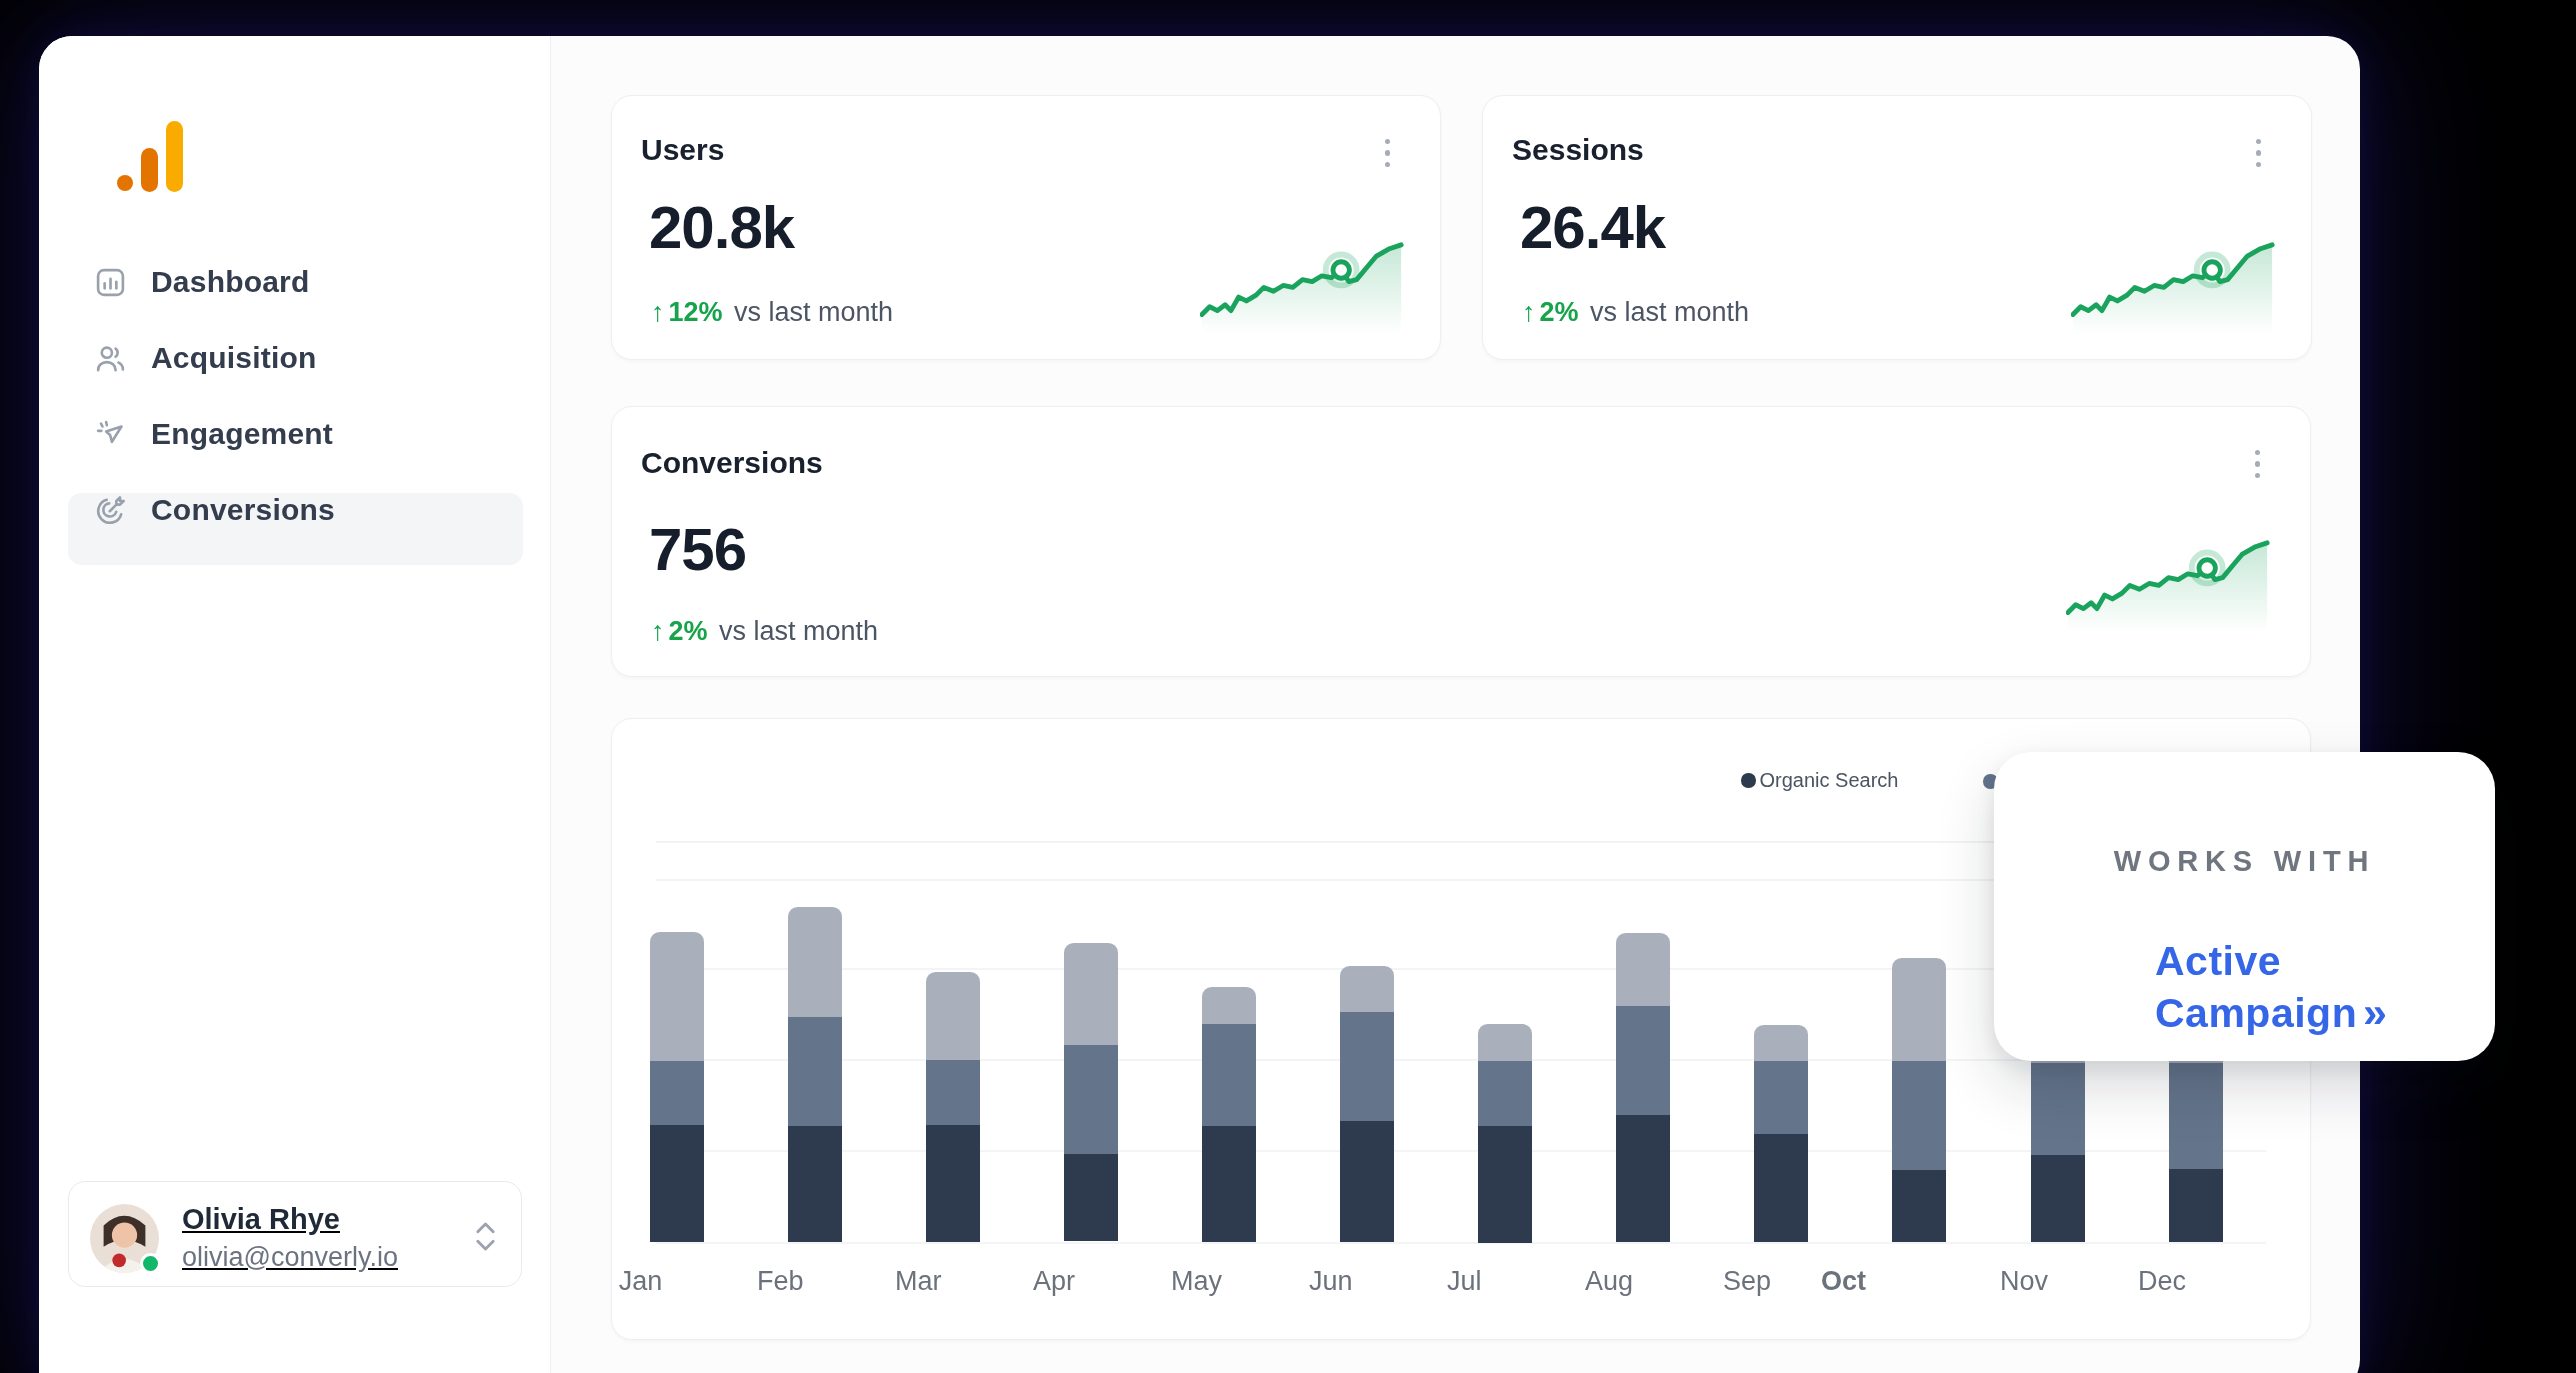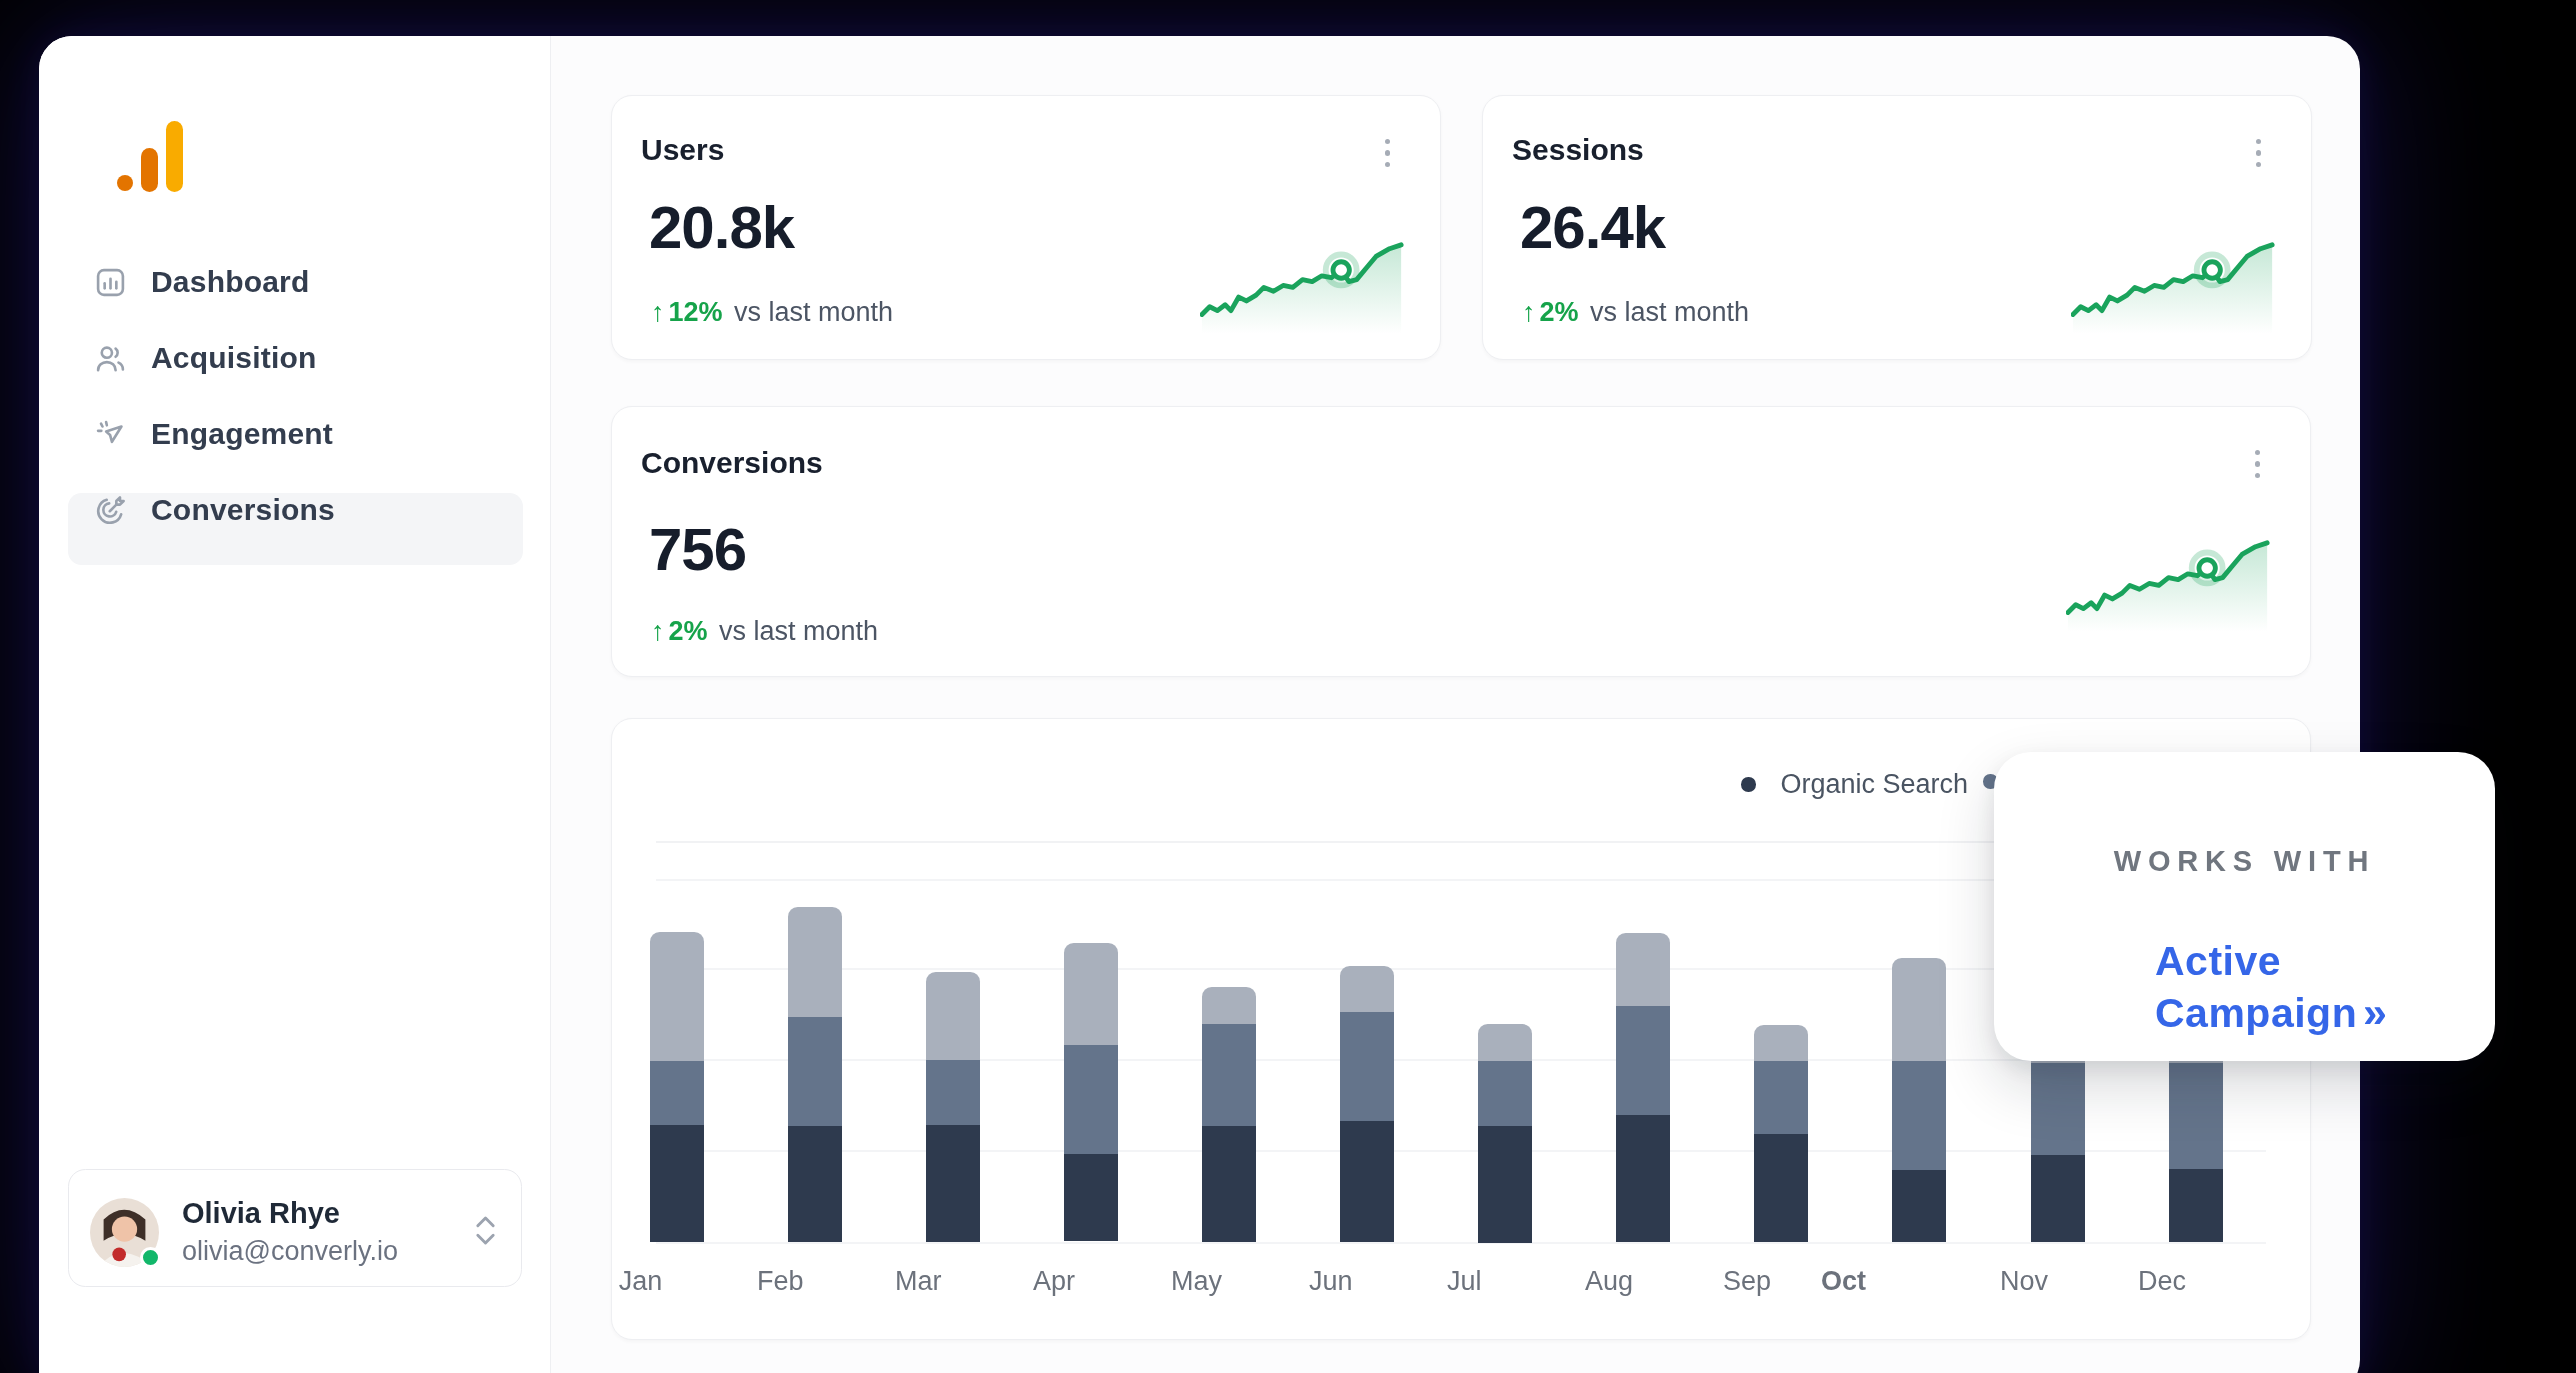--- a/index.html
+++ b/index.html
@@ -20,23 +20,23 @@
   .logo .tall { position:absolute; left:49px; top:0;    width:17.4px; height:71px; border-radius:9.7px; }
 
   .nav { position:absolute; left:29px; top:229px; width:455px; }
   .nav-item { display:flex; align-items:flex-start; height:72px; margin-bottom:3.9px;
               padding-left:25px; border-radius:13.5px; cursor:pointer; }
   .nav-item.active { background:#F4F5F7; }
   .nav-icon { width:35px; height:35px; color:#99A1AD; flex:0 0 35px; }
   .nav-icon svg { width:35px; height:35px; display:block; }
   .nav-label { margin-left:23px; font-size:30px; font-weight:700; color:#333D4E; letter-spacing:0.2px; }
 
-  .profile { position:absolute; left:29px; bottom:106px; width:454px; height:118px;
+  .profile { position:absolute; left:29px; bottom:106px; width:454px; height:106px;
              border:1.9px solid #E9EAEE; border-radius:17.4px; background:#fff;
-             display:flex; align-items:center; padding:8px 23px 0 21px; }
+             display:flex; align-items:center; padding:8px 23px 0 21px;text-decoration:underline; }
   .avatar-wrap { position:relative; width:69px; height:69px; flex:0 0 69px; }
   .avatar-wrap svg { width:69px; height:69px; display:block; }
   .status-dot { position:absolute; right:-1.9px; bottom:-1px; width:21px; height:21px;
                 border-radius:50%; background:#12B76A; border:3.9px solid #fff; }
   .profile-text { margin-left:23px; flex:1; }
   .profile-name { font-size:29px; font-weight:700; color:#1F2937; }
   .profile-email { font-size:27px; color:#6B7280; margin-top:5.8px; }
   .chevron-updown { color:#9CA3AF; }
 
   
@@ -57,21 +57,21 @@
 
   #card-users      { left:572px;  top:59px;  width:830px;  height:265px; }
   #card-sessions   { left:1443px; top:59px;  width:830px;  height:265px; }
   #card-conversions{ left:572px;  top:370px; width:1700px; height:271px; }
   #card-chart      { left:572px;  top:682px; width:1700px; height:622px; }
 
   
   .chart-title { position:absolute; left:44px; top:46px; font-size:33px; font-weight:700; color:#19202E; }
   .legend { position:absolute; top:50px; left:1129px; display:flex; align-items:center; }
   .legend-dot { width:14.5px; height:14.5px; border-radius:50%; }
-  .legend-label { margin-left:25px; font-size:27px; color:#4A5462; }
+  .legend-label { margin-left:4px; font-size:20px; color:#4A5462; }
   .legend-dot2 { position:absolute; top:55px; left:1371px; width:14.5px; height:14.5px; border-radius:50%; }
   .header-divider { position:absolute; left:44px; right:44px; top:122px; height:1.9px; background:#F1F2F4; }
   .gridline { position:absolute; left:44px; right:44px; height:1.9px; background:#F3F4F6; }
   .bar { position:absolute; width:54px; display:flex; flex-direction:column; }
   .bar .seg-top    { border-radius:9.7px 9.7px 0 0; }
   .month-label { position:absolute; top:547px; width:116px; text-align:left;
                  font-size:27px; color:#6C727C; }
 
   
   .overlay-card { position:absolute; left:1994px; top:752px; width:501px; height:309px;

